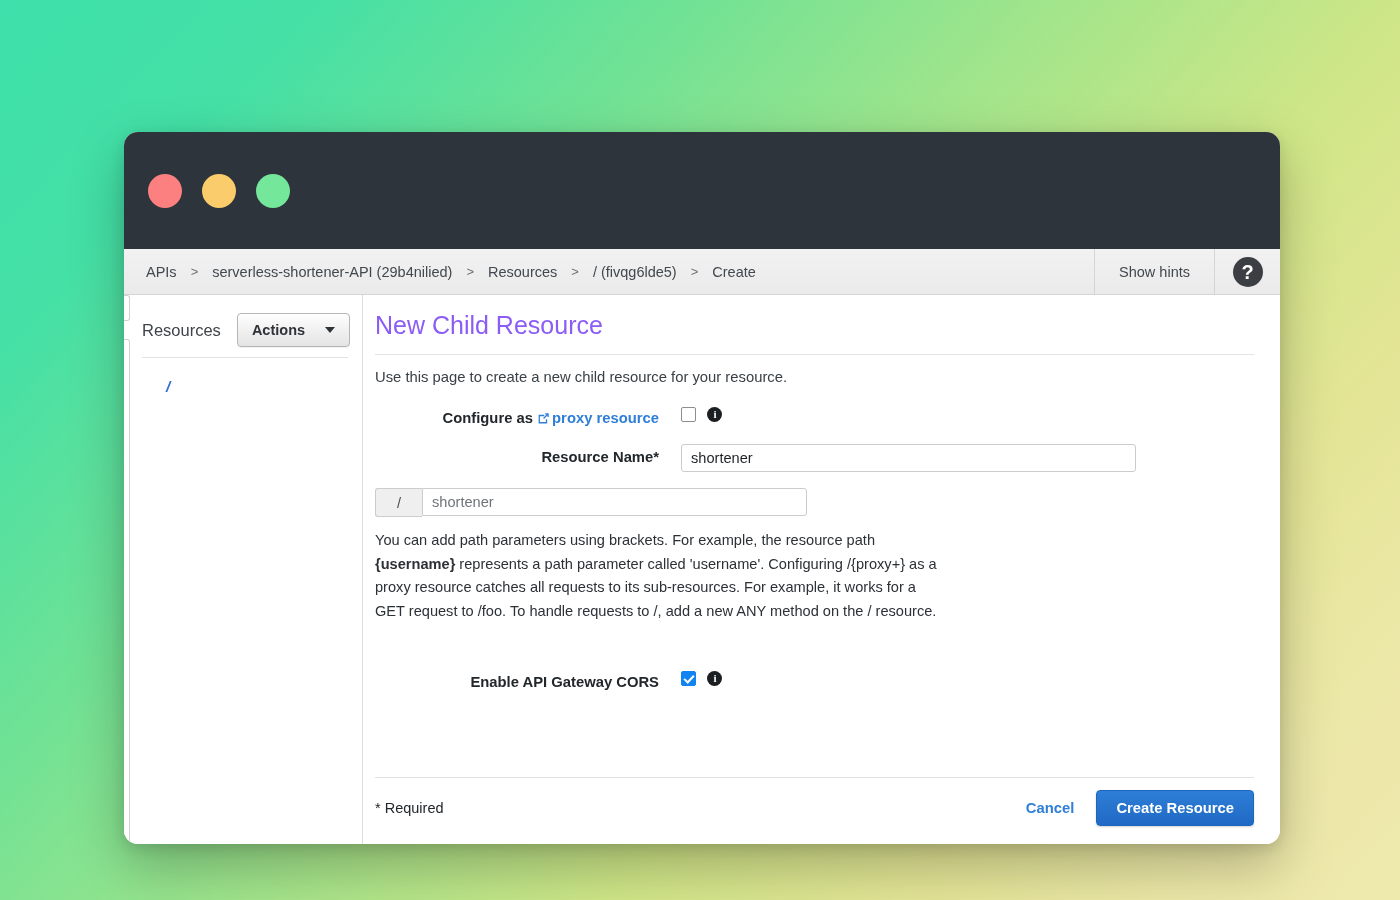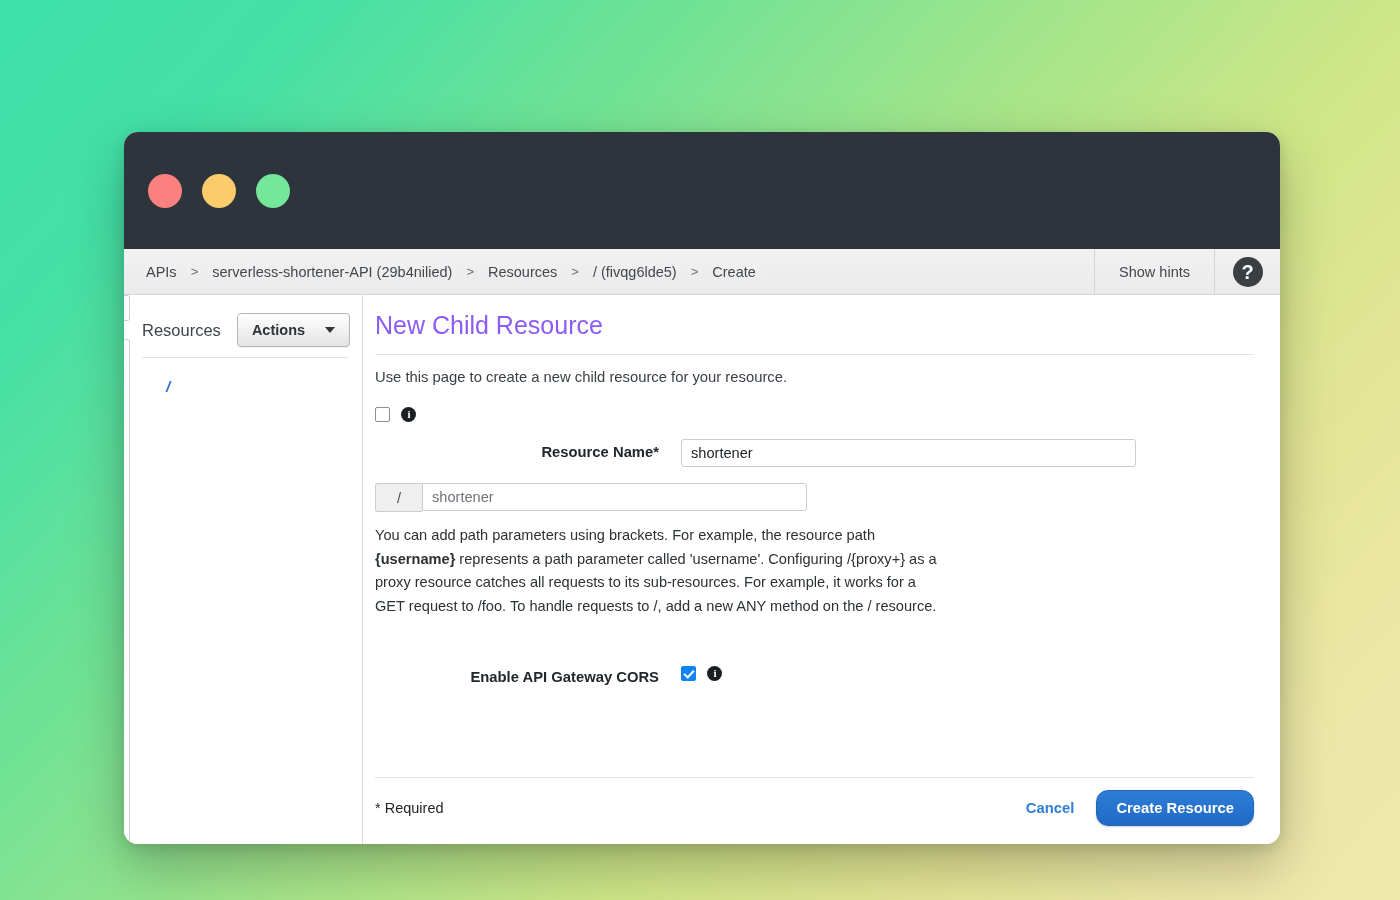--- a/index.html
+++ b/index.html
@@ -377,21 +377,21 @@
     color: #2f7ed8;
     font-size: 14.8px;
     font-weight: bold;
     text-decoration: none;
     cursor: pointer;
   }
   .primary-btn {
     height: 36px;
     padding: 8px 19px;
     border: 1px solid #1f66bb;
-    border-radius: 12px;
+    border-radius: 4px;
     background: linear-gradient(180deg,#2d7ed6 0%, #2069c4 100%);
     color: #fff;
     font-size: 14.8px;
     font-weight: bold;
     font-family: "Liberation Sans", sans-serif;
     cursor: pointer;
     box-shadow: 0 1px 2px rgba(0,0,0,0.18);
   }
 </style>
 </head>
@@ -448,20 +448,29 @@
     </div>
 
     <div class="main">
       <h1 class="page-title">New Child Resource</h1>
       <div class="title-rule"></div>
       <div class="page-sub">Use this page to create a new child resource for your resource.</div>
 
       <div class="form">
 
         <div class="row">
+          <div class="lab">
+            <span>Configure as</span>
+            <span class="ext-icon">
+              <svg width="13" height="13" viewBox="0 0 16 16" aria-hidden="true">
+                <path d="M2 3.5h7v1.6H3.6v7.3h7.3V9h1.6v5.1H2z" fill="#2f7ed8"></path>
+                <path d="M10 1.6h4.4V6h-1.5V4.2L8.6 8.5 7.5 7.4l4.3-4.3H10z" fill="#2f7ed8"></path>
+              </svg>
+            </span><a class="link">proxy resource</a>
+          </div>
           <div class="fld">
             <span class="cb"></span>
             <span class="info-i">i</span>
           </div>
         </div>
 
         <div class="row">
           <div class="lab">Resource Name*</div>
           <div class="fld">
             <input class="text-input" type="text" value="shortener" style="">

